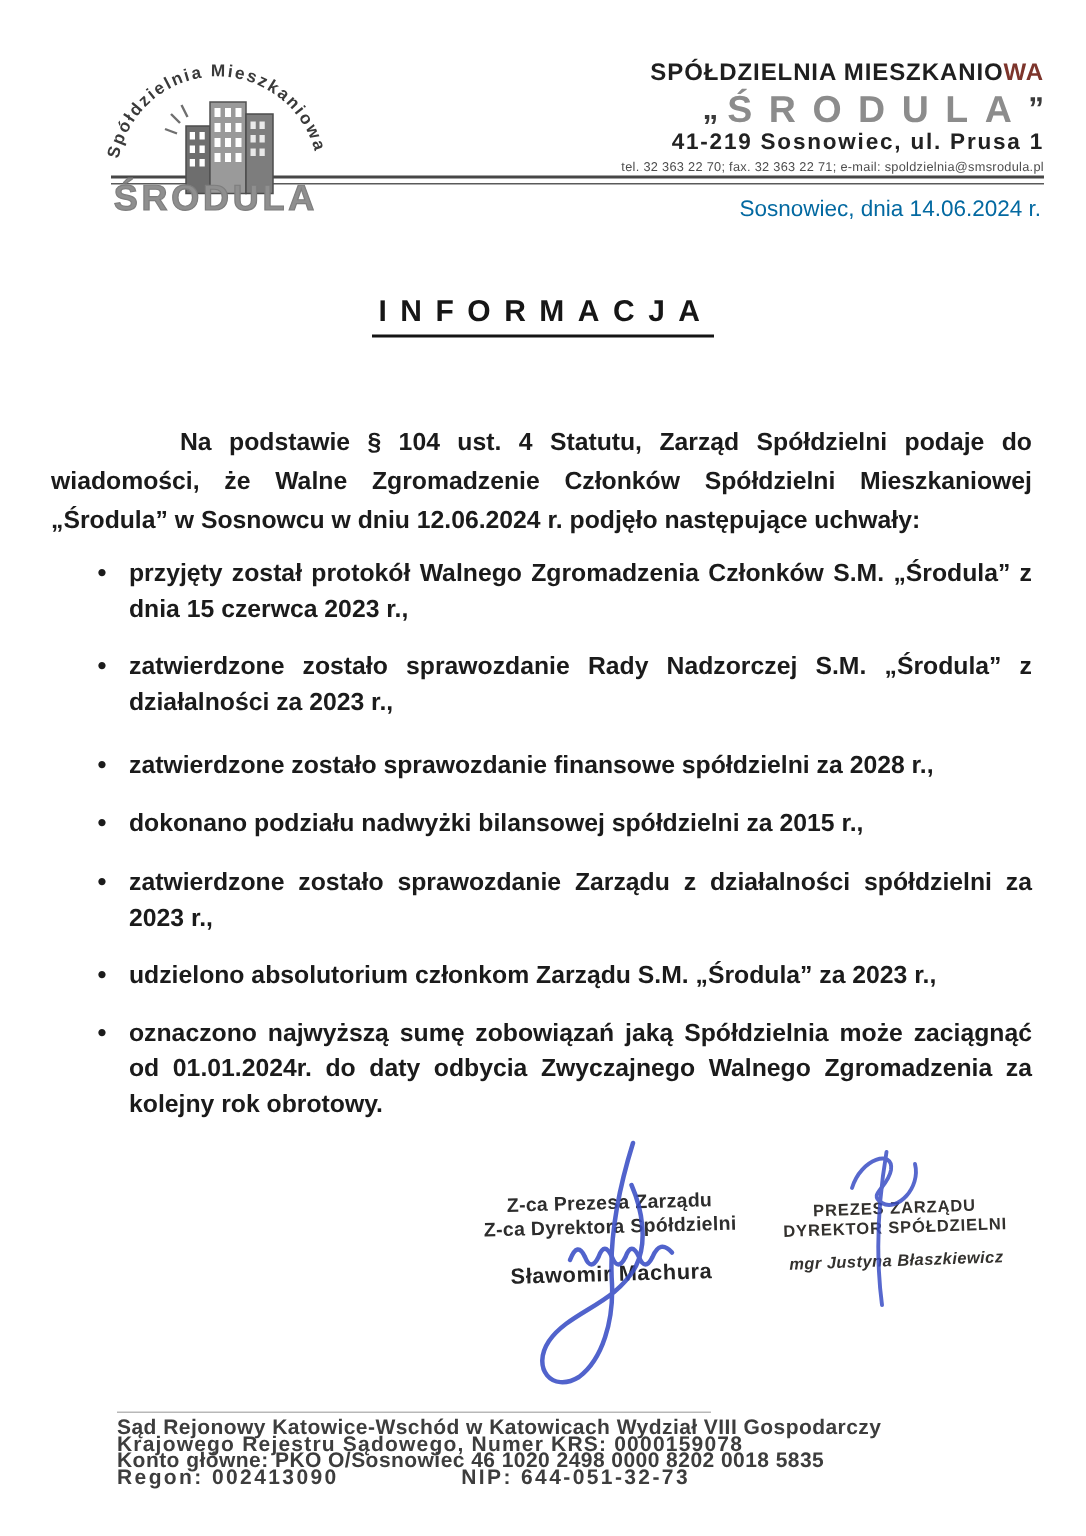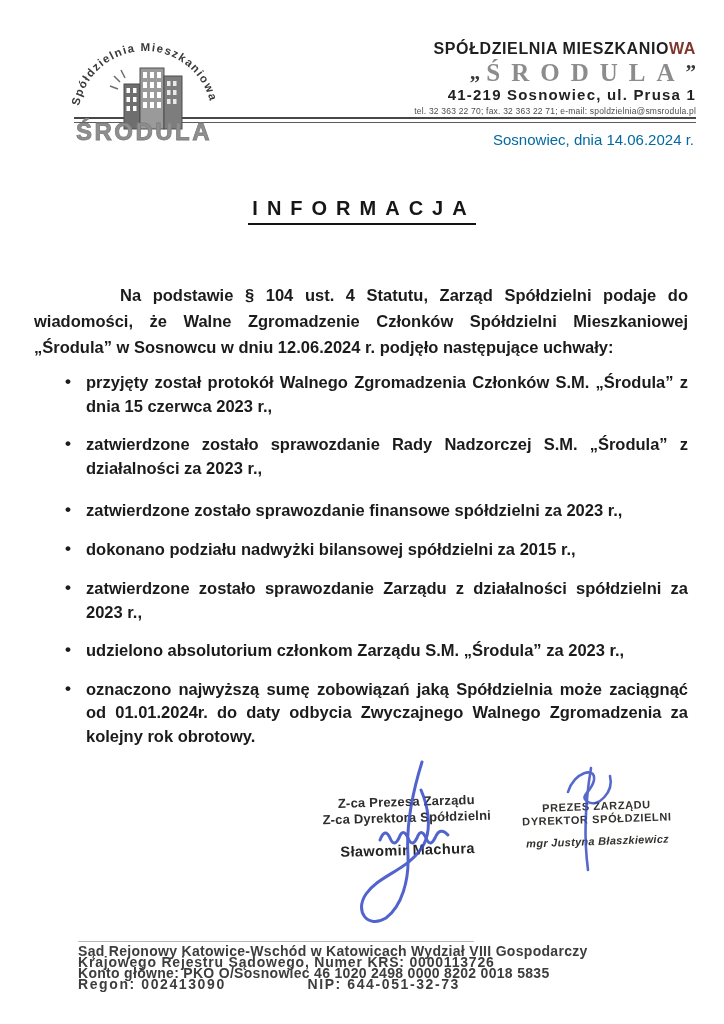--- a/index.html
+++ b/index.html
@@ -16,21 +16,21 @@
   .logo{position:absolute;left:58px;top:34px;width:172px;height:112px;z-index:2;}
   .rule{
     position:absolute;left:74px;top:117px;width:622px;height:3px;
     border-top:2px solid #474747;border-bottom:1px solid #5a5a5a;z-index:1;
   }
   .company{
     position:absolute;right:28px;top:40px;text-align:right;z-index:2;line-height:1.12;
   }
   .company .name{font-size:16px;font-weight:bold;letter-spacing:.6px;color:#1f1f1f;white-space:nowrap;}
   .company .name .red{color:#7d352c;}
-  .company .brand-line{margin-top:1px;white-space:nowrap;font-family:Liberation Serif, serif;}
+  .company .brand-line{margin-top:1px;white-space:nowrap;}
   .company .brand-quote{font-size:21px;font-weight:bold;color:#3a3a3a;vertical-align:2px;}
   .company .brand{
     font-size:25px;font-weight:bold;color:#8c8c8c;letter-spacing:11px;
     padding:0 0 0 6px;
   }
   .company .address{font-size:15px;font-weight:bold;letter-spacing:1.2px;color:#222;white-space:nowrap;}
   .company .contact{font-size:8.5px;color:#4d4d4d;margin-top:3px;letter-spacing:.2px;white-space:nowrap;}
   .dateline{
     position:absolute;right:30px;top:131px;font-size:15px;font-weight:normal;color:#0369a1;
   }
@@ -150,21 +150,21 @@
 
   <div class="title-wrap">
     <span class="title">INFORMACJA</span>
   </div>
 
   <p class="intro">Na podstawie § 104 ust. 4 Statutu, Zarząd Spółdzielni podaje do wiadomości, że Walne Zgromadzenie Członków Spółdzielni Mieszkaniowej „Środula” w Sosnowcu w dniu 12.06.2024 r. podjęło następujące uchwały:</p>
 
   <ul class="bullets">
     <li>przyjęty został protokół Walnego Zgromadzenia Członków S.M. „Środula” z dnia 15 czerwca 2023 r.,</li>
     <li>zatwierdzone zostało sprawozdanie Rady Nadzorczej S.M. „Środula” z działalności za 2023 r.,</li>
-    <li>zatwierdzone zostało sprawozdanie finansowe spółdzielni za 2023 r.,</li>
+    <li>zatwierdzone zostało sprawozdanie finansowe spółdzielni za 2028 r.,</li>
     <li>dokonano podziału nadwyżki bilansowej spółdzielni za 2015 r.,</li>
     <li>zatwierdzone zostało sprawozdanie Zarządu z działalności spółdzielni za 2023 r.,</li>
     <li>udzielono absolutorium członkom Zarządu S.M. „Środula” za 2023 r.,</li>
     <li>oznaczono najwyższą sumę zobowiązań jaką Spółdzielnia może zaciągnąć od 01.01.2024r. do daty odbycia Zwyczajnego Walnego Zgromadzenia za kolejny rok obrotowy.</li>
   </ul>
 
   <div class="stamp-left">
     <div class="role">Z-ca Prezesa Zarządu</div>
     <div class="role">Z-ca Dyrektora Spółdzielni</div>
     <div class="person">Sławomir Machura</div>
@@ -183,21 +183,21 @@
   </div>
   <svg class="scrawl right" width="110" height="120" viewBox="0 0 110 120">
     <g fill="none" stroke="#3a4ec5" stroke-width="2.6" stroke-linecap="round" opacity="0.85">
       <path d="M30,30 C36,10 58,4 56,18 C54,30 40,34 50,40 C60,46 76,30 72,14"></path>
       <path d="M53,6 C48,36 45,70 50,108"></path>
     </g>
   </svg>
 
   <div class="footer">
     <div class="f-line">Sąd Rejonowy Katowice-Wschód w Katowicach Wydział VIII Gospodarczy</div>
-    <div class="f-line spread">Krajowego Rejestru Sądowego, Numer KRS: 0000113726</div>
+    <div class="f-line spread">Krajowego Rejestru Sądowego, Numer KRS: 0000159078</div>
     <div class="f-line">Konto główne: PKO O/Sosnowiec 46 1020 2498 0000 8202 0018 5835</div>
     <div class="f-row">
       <span>Regon: 002413090</span>
       <span>NIP: 644-051-32-73</span>
     </div>
   </div>
 
 </div>
 
 </body></html>

